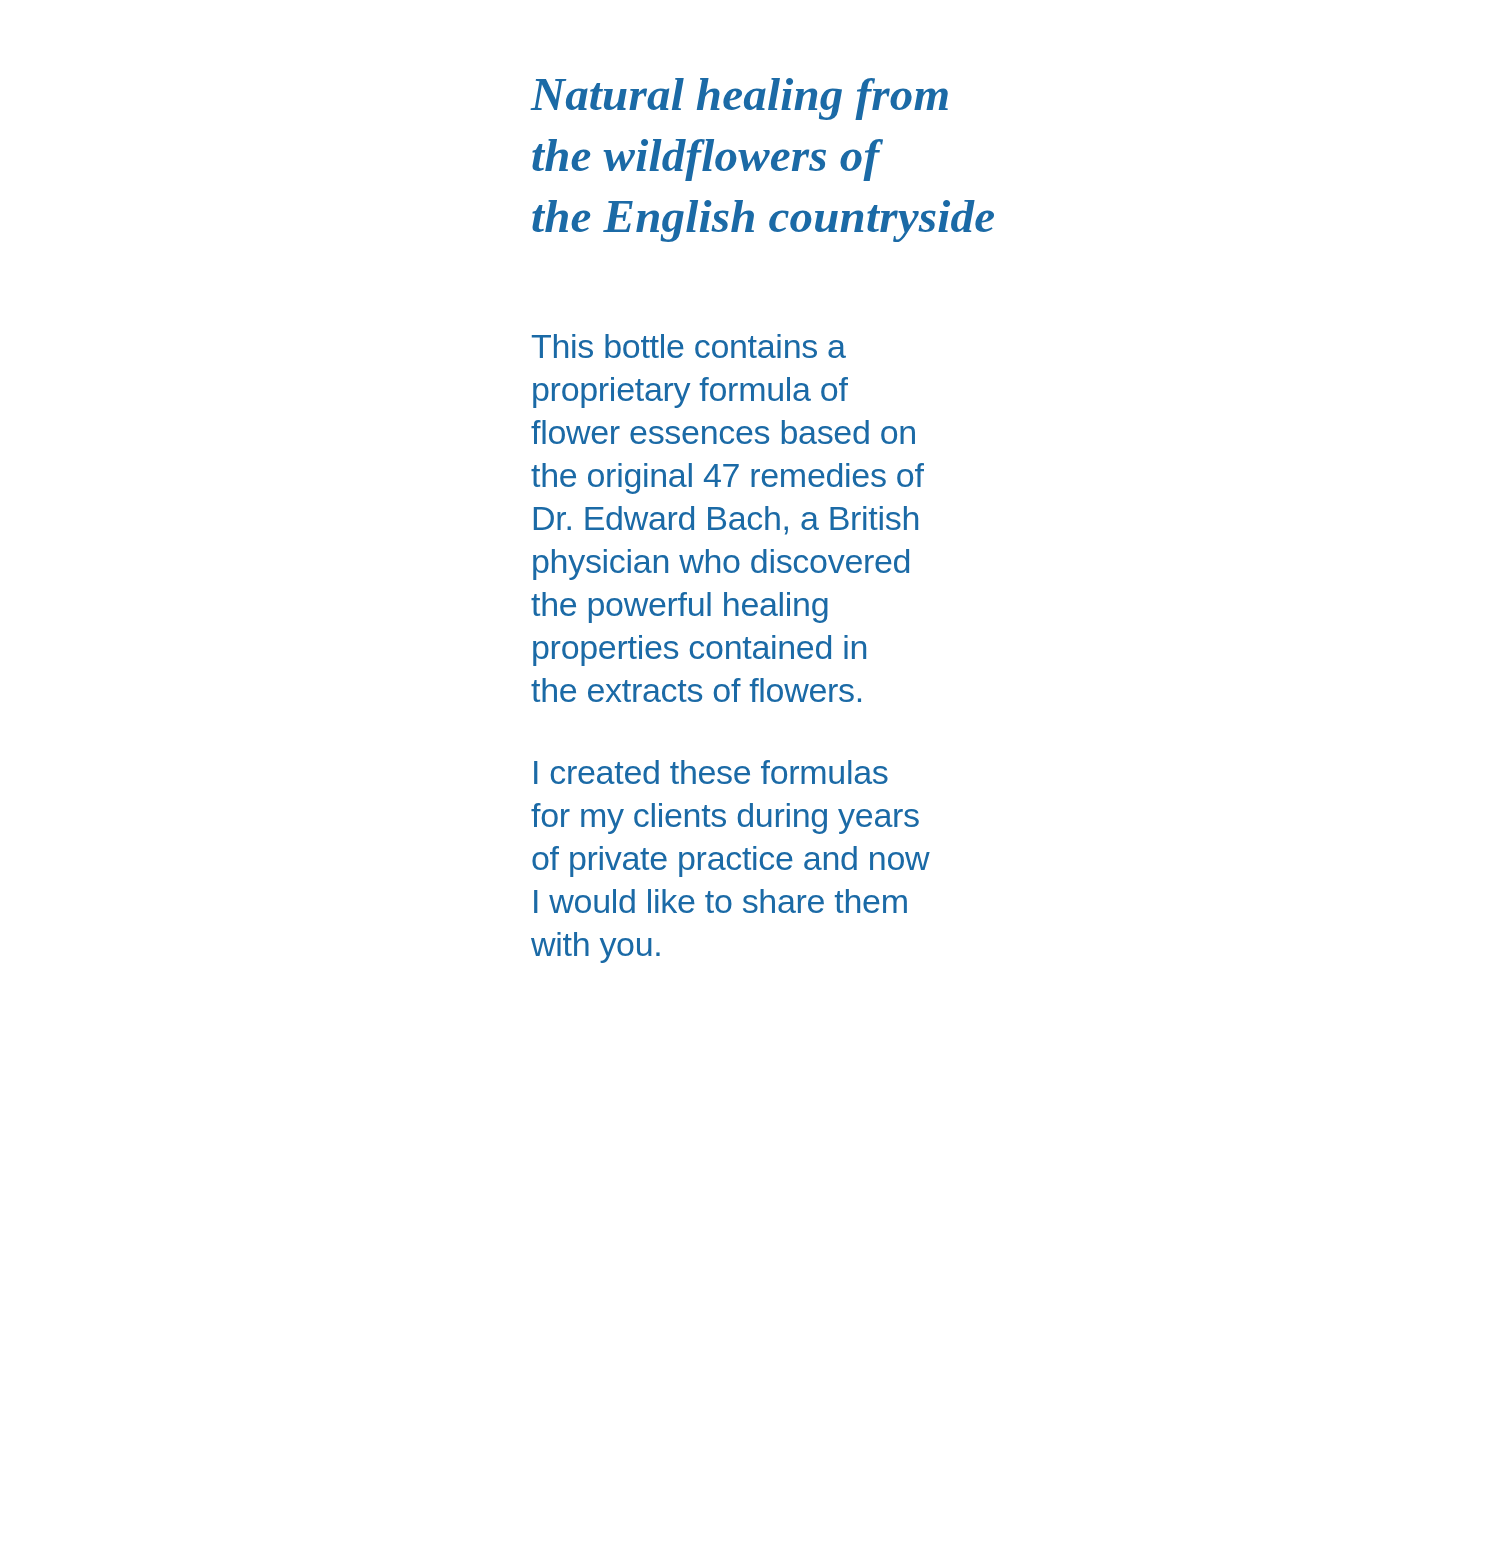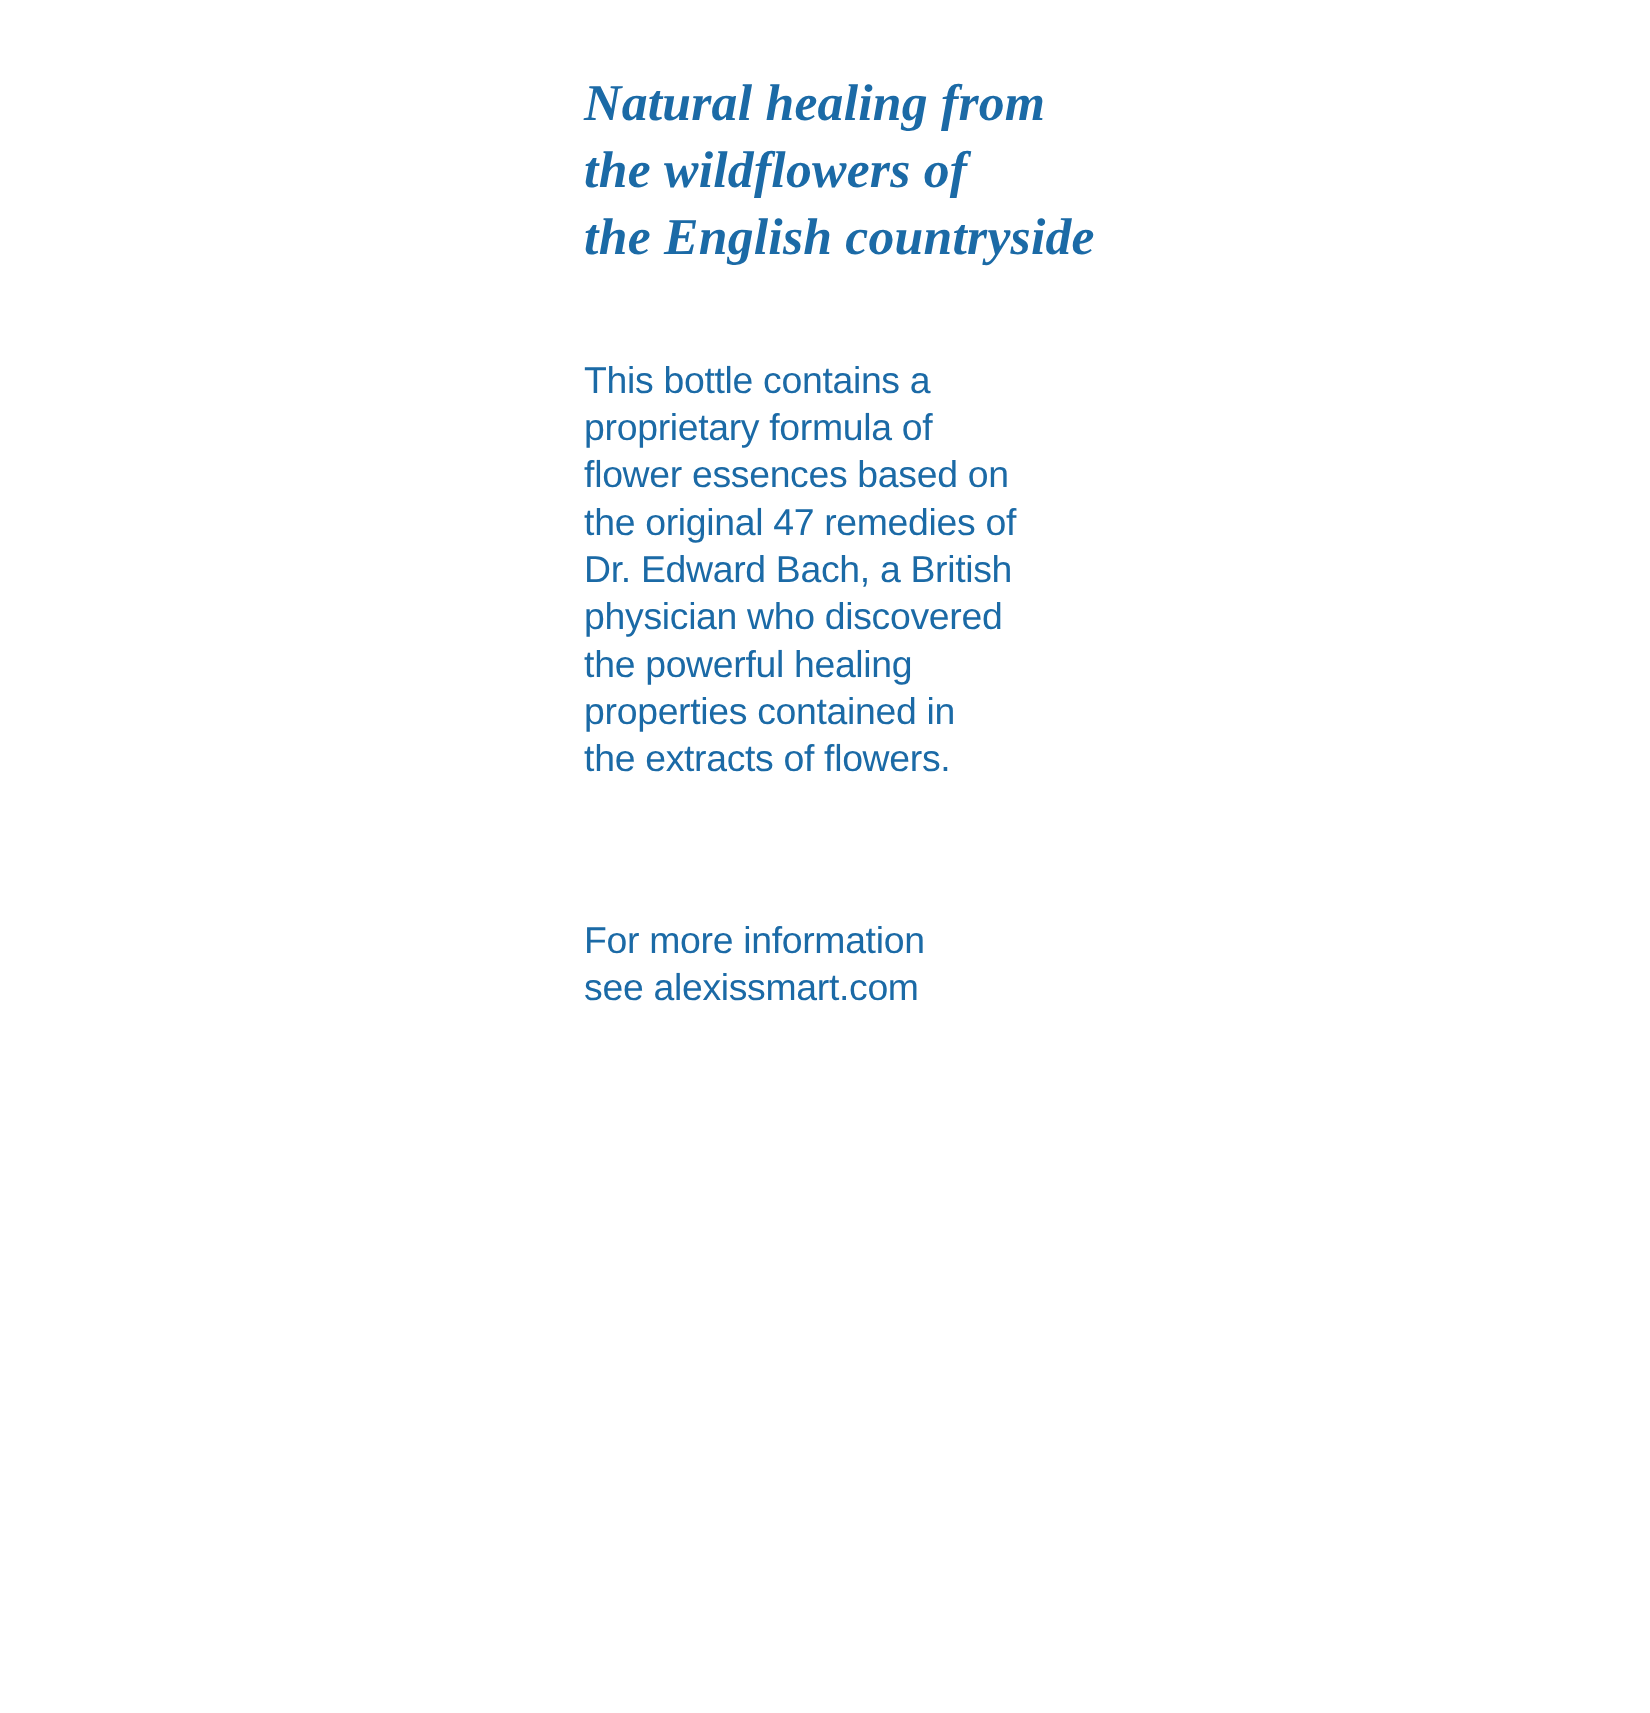--- a/index.html
+++ b/index.html
@@ -76,16 +76,19 @@
 the English countryside</h1>
     <p class="body-para">This bottle contains a
 proprietary formula of
 flower essences based on
 the original 47 remedies of
 Dr. Edward Bach, a British
 physician who discovered
 the powerful healing
 properties contained in
 the extracts of flowers.</p>
-    <div class="footer">For more information
-see alexissmart.com</div>
+    <p class="body-para">I created these formulas
+for my clients during years
+of private practice and now
+I would like to share them
+with you.</p>
   </div>
 </div>
 
 </body></html>

